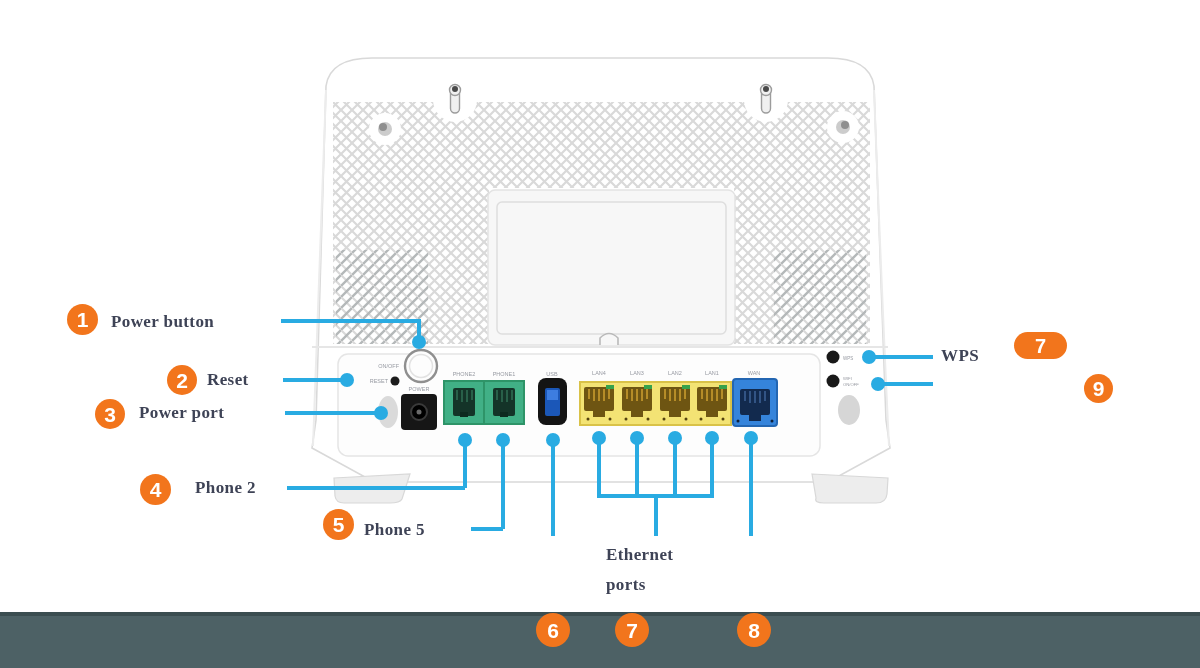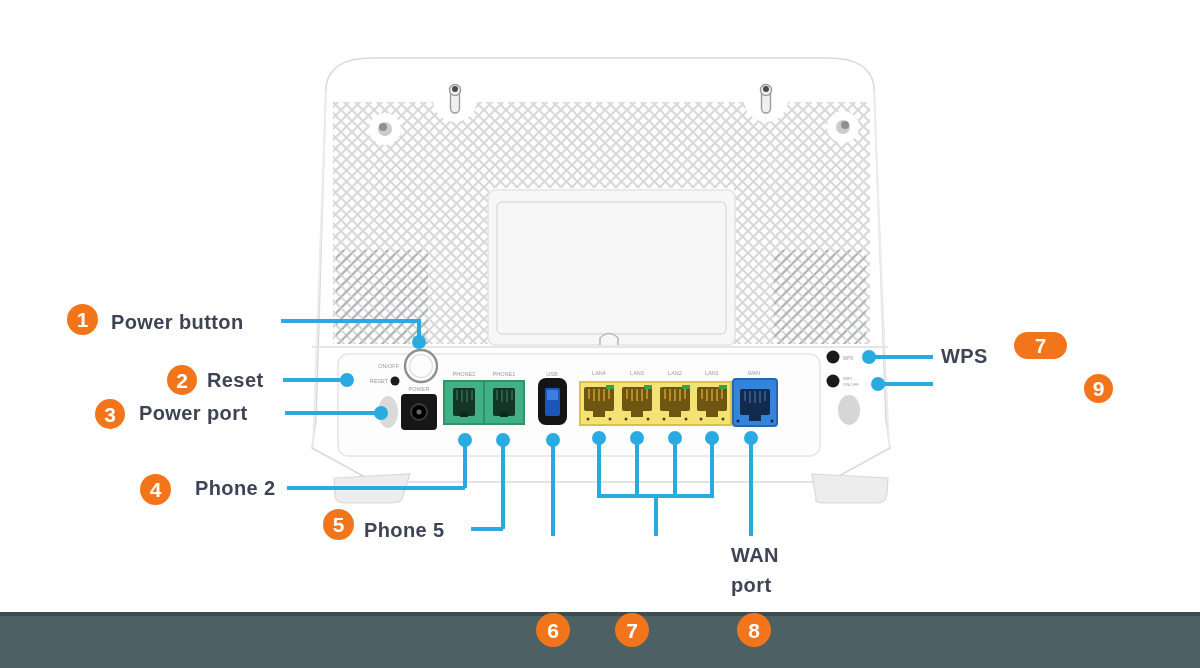--- a/index.html
+++ b/index.html
@@ -5,22 +5,22 @@
   html,body{margin:0;padding:0;background:#ffffff;}
   #stage{position:relative;width:1200px;height:668px;background:#ffffff;overflow:hidden;
          font-family:"Liberation Sans",sans-serif;}
   #router-svg{position:absolute;left:0;top:0;}
   .band{position:absolute;left:0;top:612px;width:1200px;height:56px;
         background:#4d6165;border-top:4px solid #3b4d50;box-sizing:border-box;}
   .badge{position:absolute;background:#f2751c;color:#ffffff;font-weight:bold;
          display:flex;align-items:center;justify-content:center;
          border-radius:50%;font-size:21px;line-height:1;z-index:5;}
   .badge.pill{border-radius:14px;font-size:20px;}
-  .clabel{position:absolute;color:#3e4356;font-size:20px;font-weight:600;
-          letter-spacing:0.4px;line-height:30px;white-space:nowrap;z-index:4;}
+  .clabel{position:absolute;color:#3e4356;font-size:17px;font-weight:600;
+          letter-spacing:0.4px;line-height:30px;white-space:nowrap;z-index:4;font-family:Liberation Serif, serif;}
   .clabel.wrap{white-space:normal;}
   .tinytxt{fill:#979aa2;font-family:"Liberation Sans",sans-serif;}
 </style>
 </head>
 <body>
 
 <div id="stage">
 
   <svg id="router-svg" width="1200" height="668" viewBox="0 0 1200 668">
     <defs>
@@ -219,23 +219,23 @@
   <div class="clabel" style="left:139px;top:398px;">Power port</div>
 
   <div class="badge" style="left:140px;top:474px;width:31px;height:31px;">4</div>
   <div class="clabel" style="left:195px;top:473px;">Phone 2</div>
 
   <div class="badge" style="left:323px;top:509px;width:31px;height:31px;">5</div>
   <div class="clabel" style="left:364px;top:515px;">Phone 5</div>
 
   <div class="badge" style="left:536px;top:613px;width:34px;height:34px;">6</div>
 
+  <div class="clabel wrap" style="left:606px;top:540px;width:106px;">Ethernet ports</div>
   <div class="badge" style="left:615px;top:613px;width:34px;height:34px;">7</div>
 
-  <div class="clabel wrap" style="left:731px;top:540px;width:70px;">WAN port</div>
   <div class="badge" style="left:737px;top:613px;width:34px;height:34px;">8</div>
 
   <div class="badge" style="left:1084px;top:374px;width:29px;height:29px;">9</div>
 
   <div class="clabel" style="left:941px;top:341px;">WPS</div>
   <div class="badge pill" style="left:1014px;top:332px;width:53px;height:27px;">7</div>
 
 </div>
 
 </body></html>

